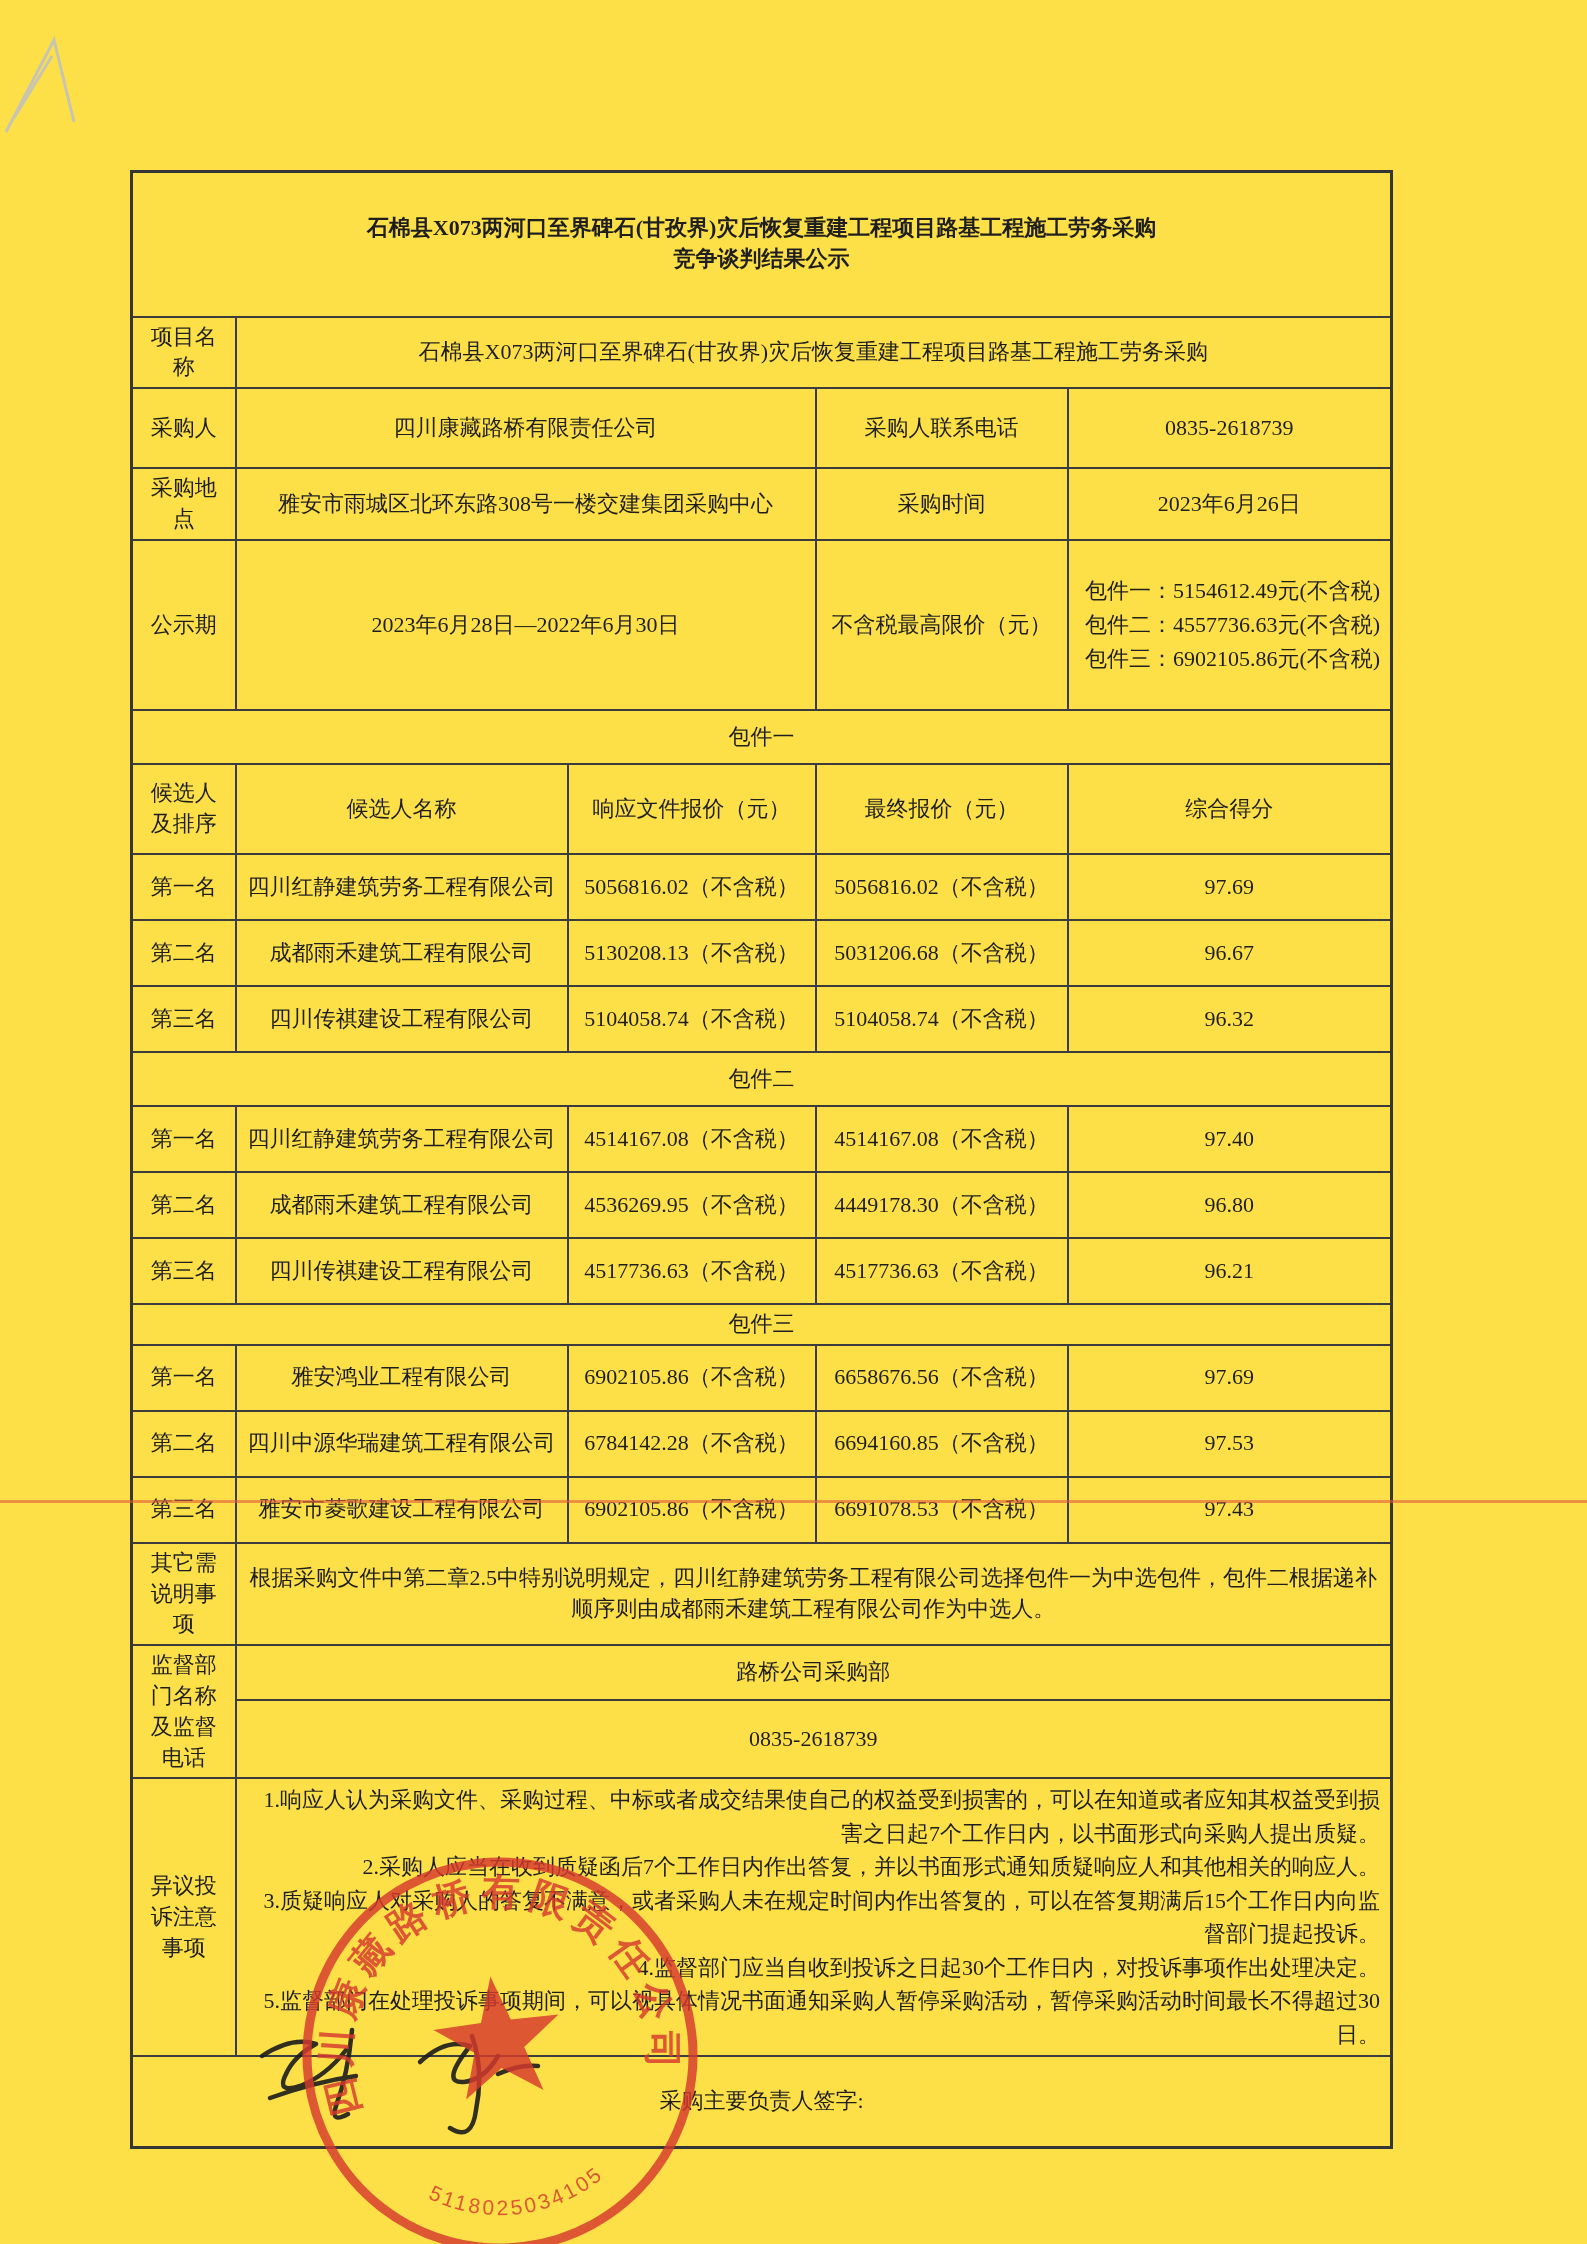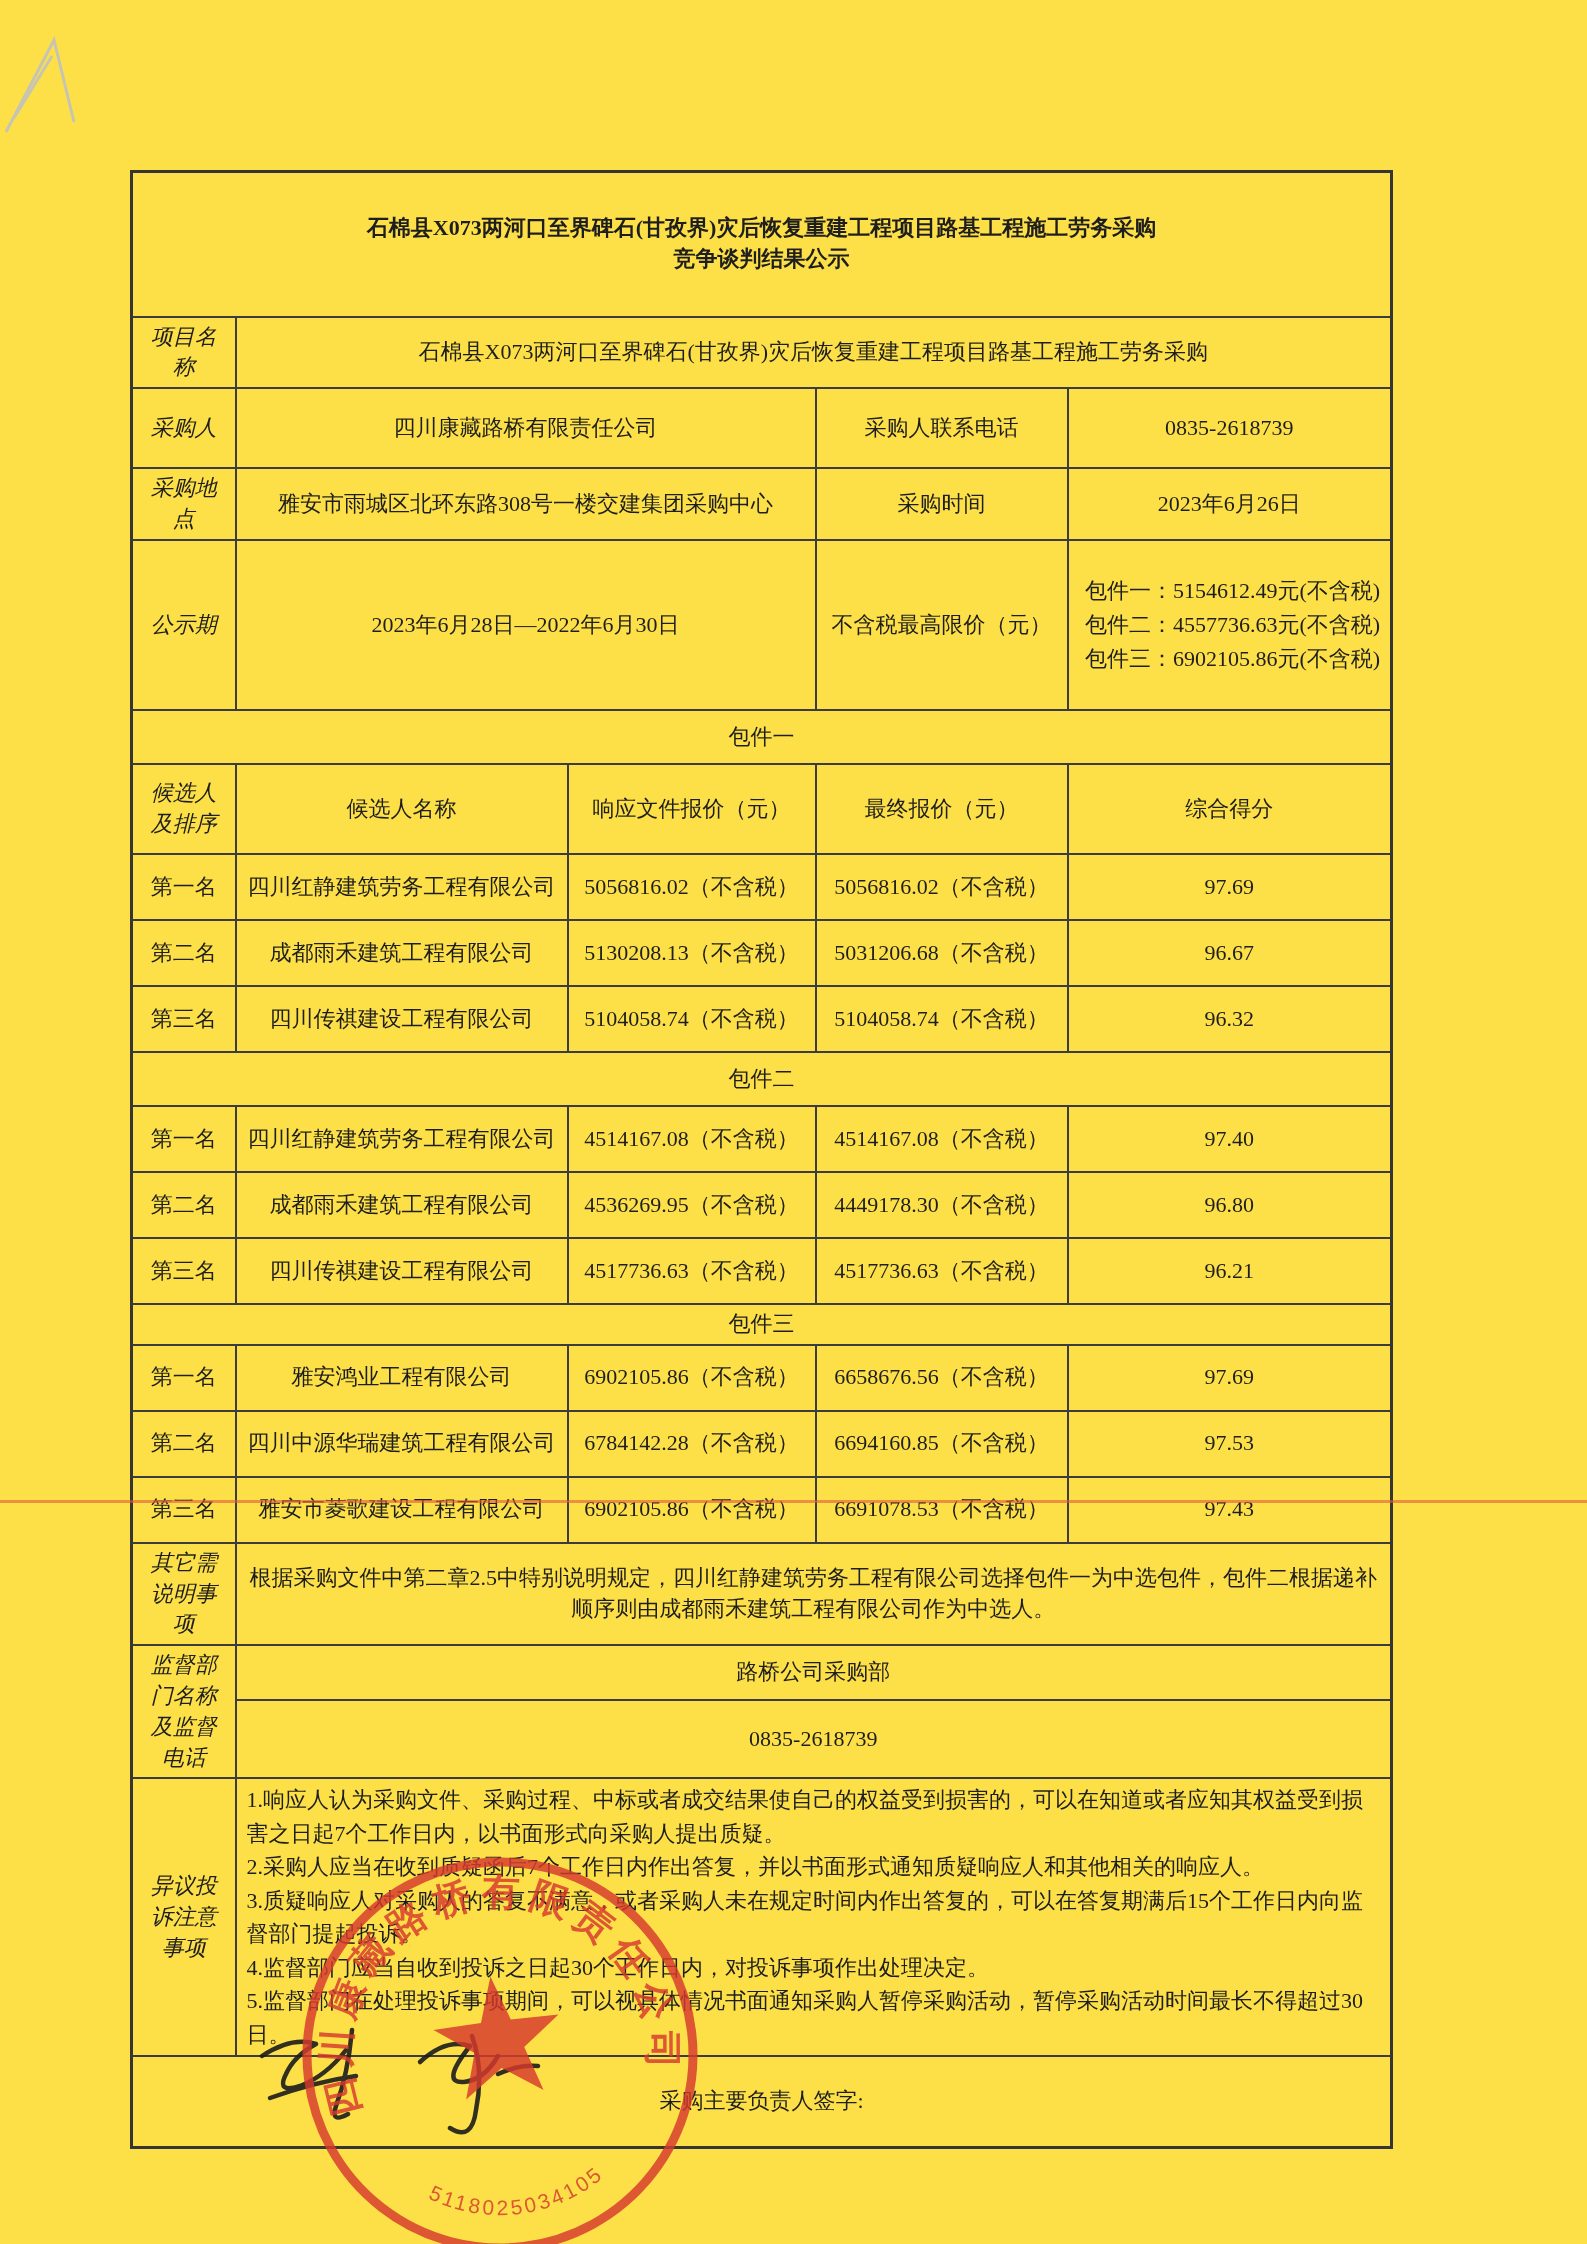--- a/index.html
+++ b/index.html
@@ -12,23 +12,23 @@
     border-collapse:collapse;table-layout:fixed;
     border:3px solid #353535;background:transparent;
   }
   table.doc td{
     border:2px solid #3c3c3c;font-size:22px;line-height:1.4;
     text-align:center;vertical-align:middle;padding:4px 10px;
     overflow:hidden;word-break:break-all;
   }
   td.title-cell{font-size:30px;font-weight:bold;line-height:1.6;border-bottom:2px solid #3c3c3c;}
   td.al{text-align:left;}
-  td.label-cell{padding:4px 6px;font-style:italic;}
+  td.label-cell{padding:4px 6px;}
   .prices div{text-align:right;line-height:1.55;white-space:nowrap;}
-  .objection-list div{text-align:left;line-height:1.52;}
+  .objection-list div{text-align:right;line-height:1.52;}
   .redline{position:absolute;left:0;top:1500px;width:1587px;height:3px;background:#e05a3e;opacity:.6;}
   .overlay{position:absolute;left:0;top:0;width:1587px;height:2244px;pointer-events:none;}
   .sig-cell{padding-left:8px;}
 </style>
 </head>
 <body>
 
 <div class="page">
 
   <table class="doc">

